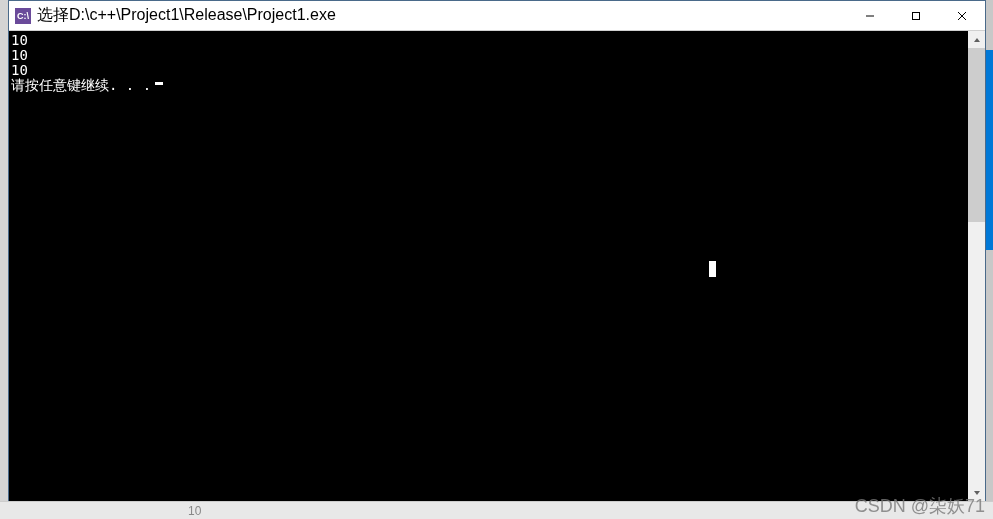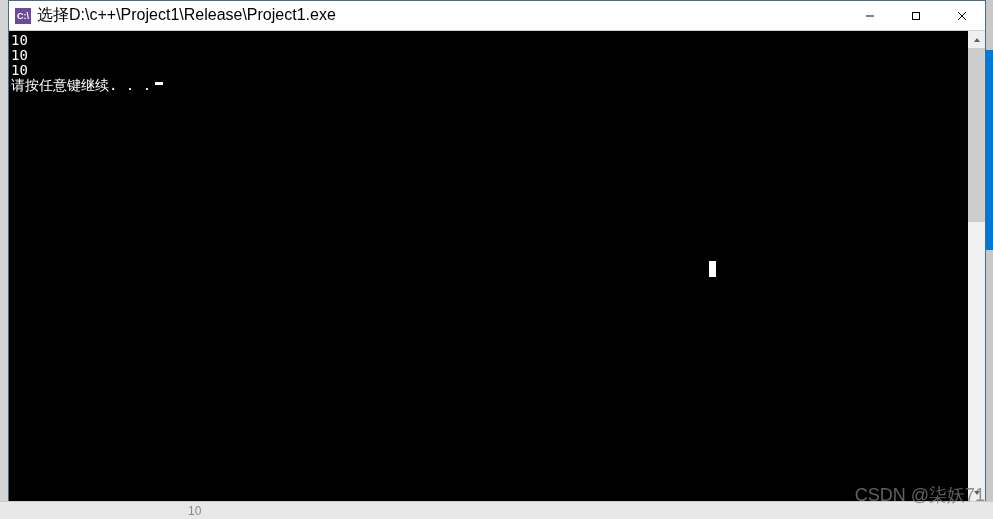--- a/index.html
+++ b/index.html
@@ -158,21 +158,21 @@
       position: absolute;
       right: 0;
       top: 50px;
       width: 7px;
       height: 200px;
       background: #0078d7;
     }
     .watermark {
       position: absolute;
       right: 8px;
-      bottom: 12px;
+      bottom: 1px;
       font-size: 18px;
       color: rgba(120,120,120,0.8);
       font-family: "Microsoft YaHei", sans-serif;
       pointer-events: none;
     }
     .bottom-strip {
       position: absolute;
       left: 0;
       bottom: 0;
       width: 100%;

